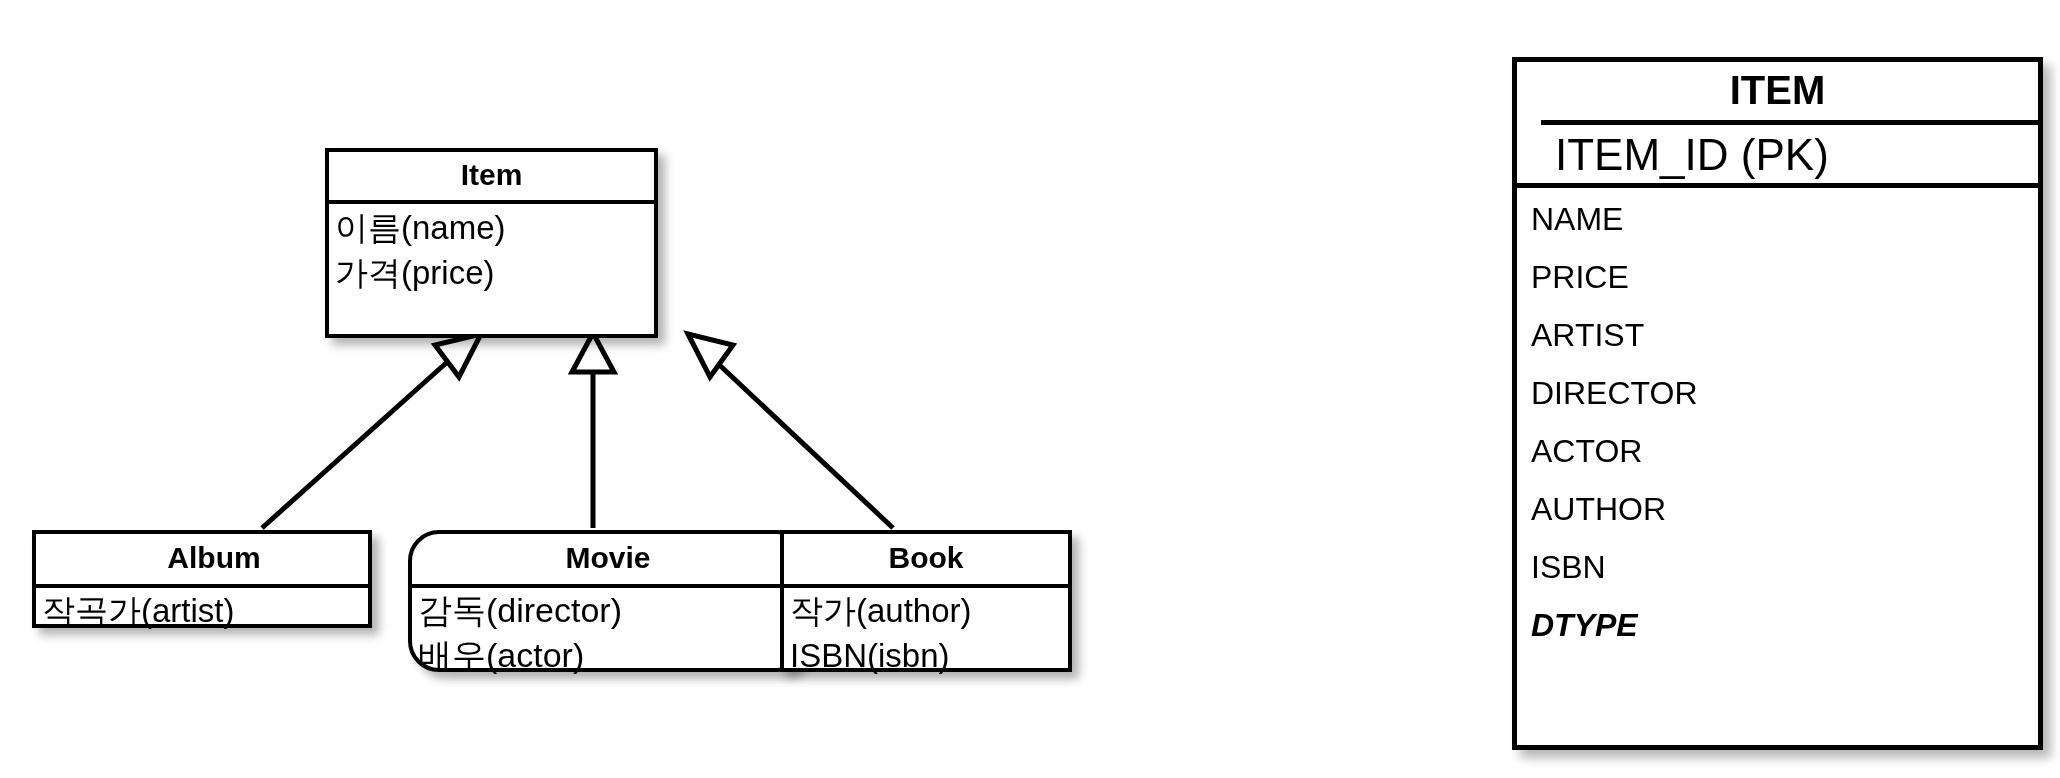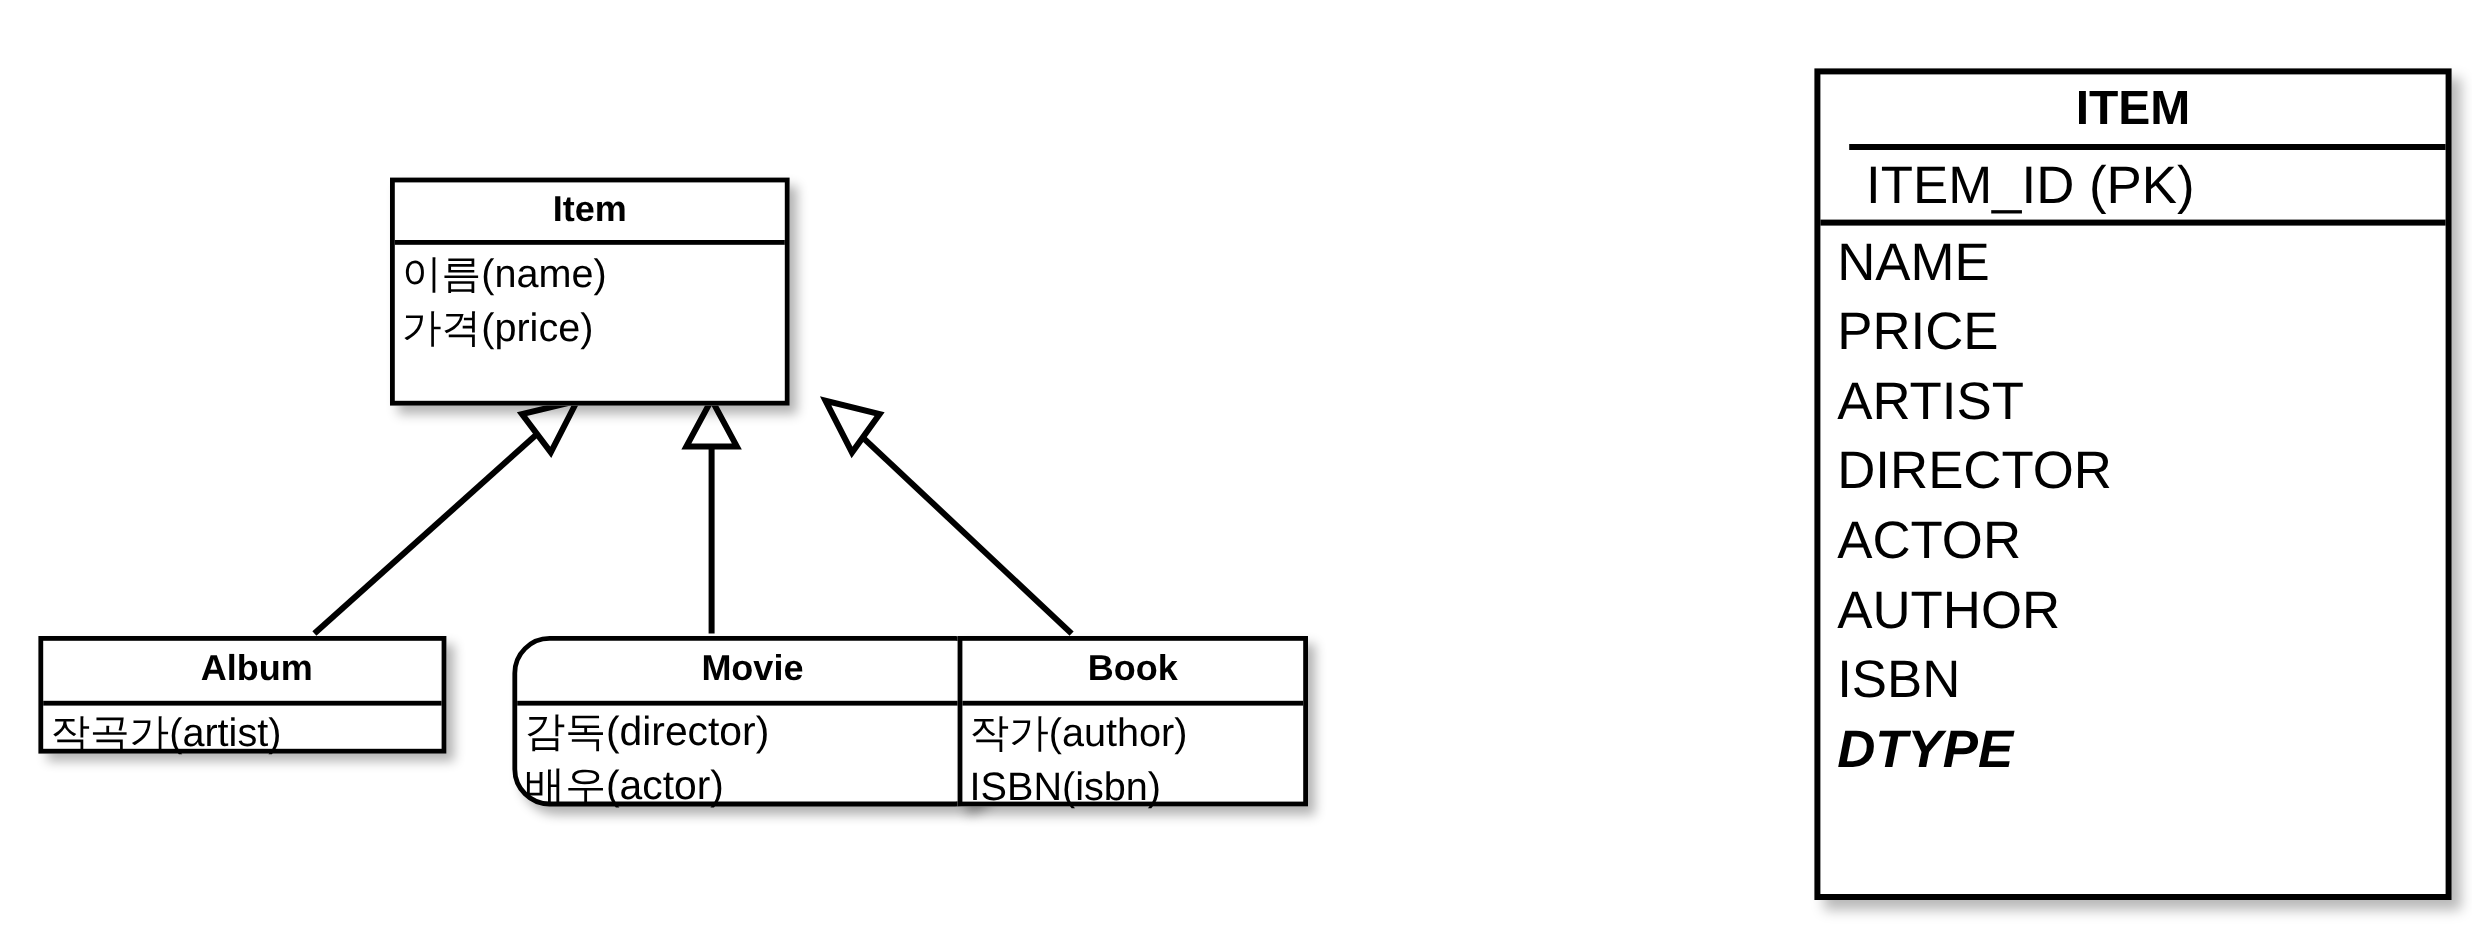--- a/index.html
+++ b/index.html
@@ -47,27 +47,27 @@
   #box-item .uml-attrs { padding: 1px 0 0 6px; }
   #box-item .uml-attr { font-size: 33px; line-height: 45px; }
 
   
   #box-album { left: 32px; top: 530px; width: 340px; height: 98px; }
   #box-album .uml-title { font-size: 30px; line-height: 48px; height: 50px; margin-left: 24px; }
   #box-album .uml-attrs { padding: 0 0 0 6px; }
   #box-album .uml-attr { font-size: 33px; line-height: 45px; }
 
   
-  #box-movie { left: 427px; top: 530px; width: 400px; height: 142px; border-radius: 31px; }
+  #box-movie { left: 408px; top: 530px; width: 400px; height: 142px; border-radius: 31px; }
   #box-movie .uml-title { font-size: 30px; line-height: 48px; height: 50px; }
   #box-movie .uml-attrs { padding: 0 0 0 6px; }
   #box-movie .uml-attr { font-size: 34px; line-height: 45px; }
 
   
-  #box-book { left: 798px; top: 530px; width: 292px; height: 142px; }
+  #box-book { left: 780px; top: 530px; width: 292px; height: 142px; }
   #box-book .uml-title { font-size: 30px; line-height: 48px; height: 50px; }
   #box-book .uml-attrs { padding: 0 0 0 6px; }
   #box-book .uml-attr { font-size: 33px; line-height: 45px; }
 
   
   #inheritance-svg {
     position: absolute;
     left: 0; top: 0;
     width: 2060px; height: 778px;
     z-index: 2;
@@ -105,21 +105,21 @@
     box-sizing: border-box;
     margin-left: 24px;
   }
   #table-item .tbl-cols {
     border-top: 5px solid #000000;
     padding: 2px 0 0 14px;
     box-sizing: border-box;
     color: #000000;
   }
   #table-item .tbl-col {
-    font-size: 44px;
+    font-size: 32px;
     line-height: 58px;
     white-space: nowrap;
     color: #000000;
   }
   #table-item .tbl-col.bold { font-weight: bold; font-style: italic; }
 </style>
 </head>
 <body>
 
 <div id="canvas">

